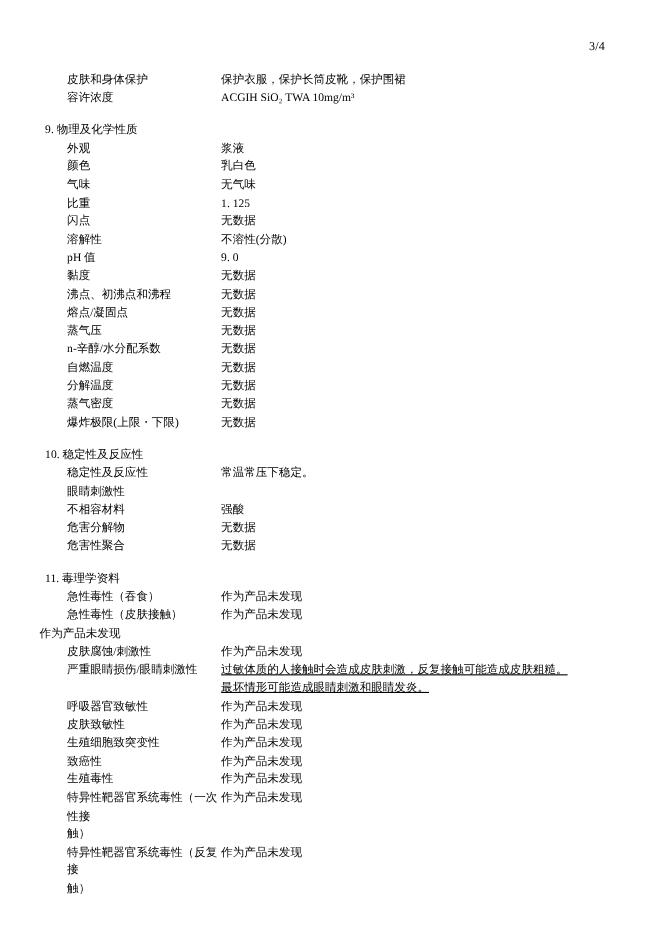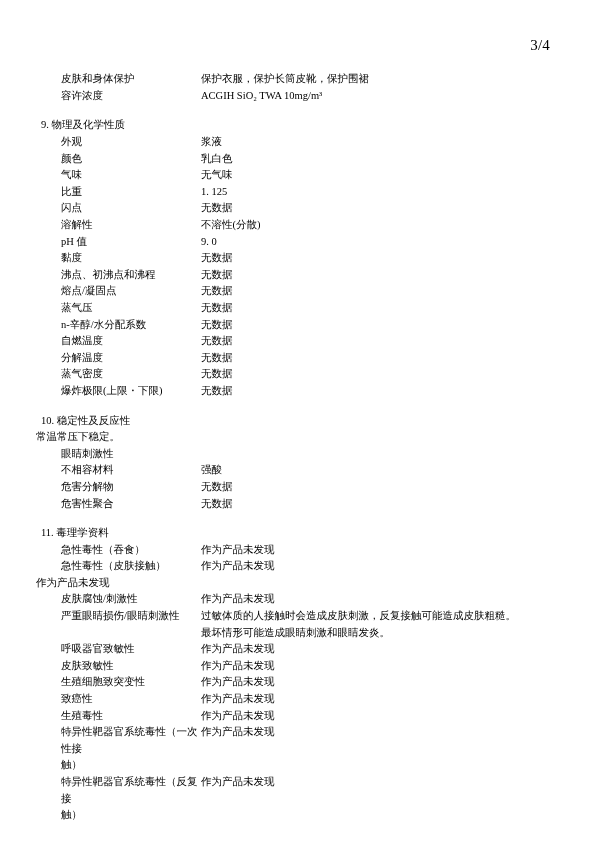--- a/index.html
+++ b/index.html
@@ -17,21 +17,21 @@
   }
   .page {
     position: relative;
     width: 600px;
     height: 849px;
     box-sizing: border-box;
     padding: 34px 36px 0 36px;
   }
   .header {
     text-align: right;
-    font-size: 15px;
+    font-size: 11px;
     line-height: 1.55;
     padding-right: 14px;
     letter-spacing: 0.2px;
   }
   .header div {
     white-space: nowrap;
   }
   .doc-body {
     margin-top: 14px;
     font-size: 10.5px;
@@ -60,20 +60,21 @@
   }
   .spacer {
     height: 13px;
   }
   .label, .value, .section-title {
     font-size: 10.5px;
     line-height: 16.6px;
   }
   .value.wrap {
     line-height: 16.6px;
+    text-decoration: underline;
   }
 </style>
 </head>
 <body>
 
 <div class="page">
 
   <div class="header">
     <div>3/4</div>
   </div>
@@ -159,20 +160,21 @@
         <div class="label">爆炸极限(上限・下限)</div>
         <div class="value">无数据</div>
       </div>
     </div>
 
     <div class="spacer"></div>
 
     <div>
       <div class="section-title">10. 稳定性及反应性</div>
       <div class="row">
+        <div class="label">稳定性及反应性</div>
         <div class="value">常温常压下稳定。</div>
       </div>
       <div class="row">
         <div class="label">眼睛刺激性</div>
       </div>
       <div class="row">
         <div class="label">不相容材料</div>
         <div class="value">强酸</div>
       </div>
       <div class="row">

